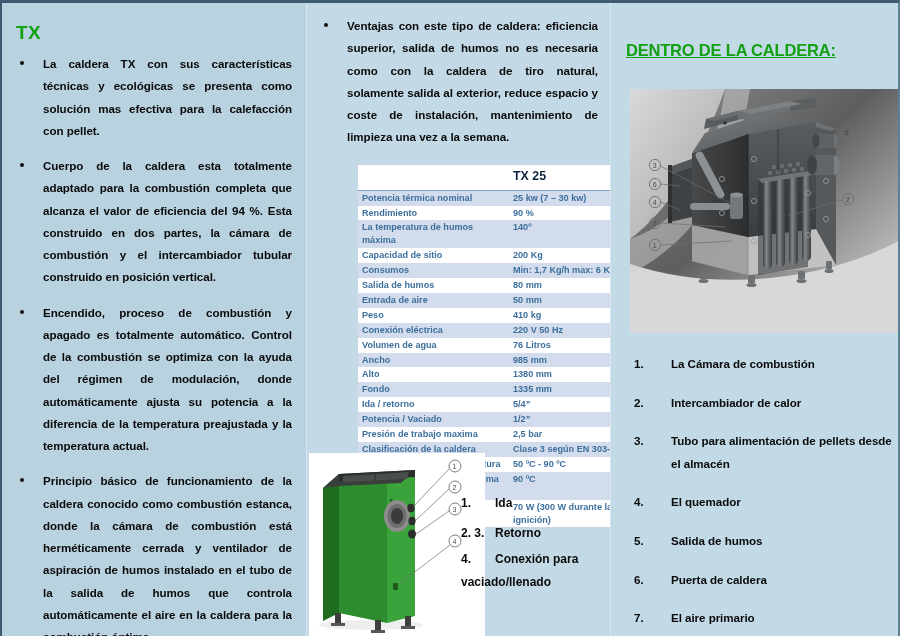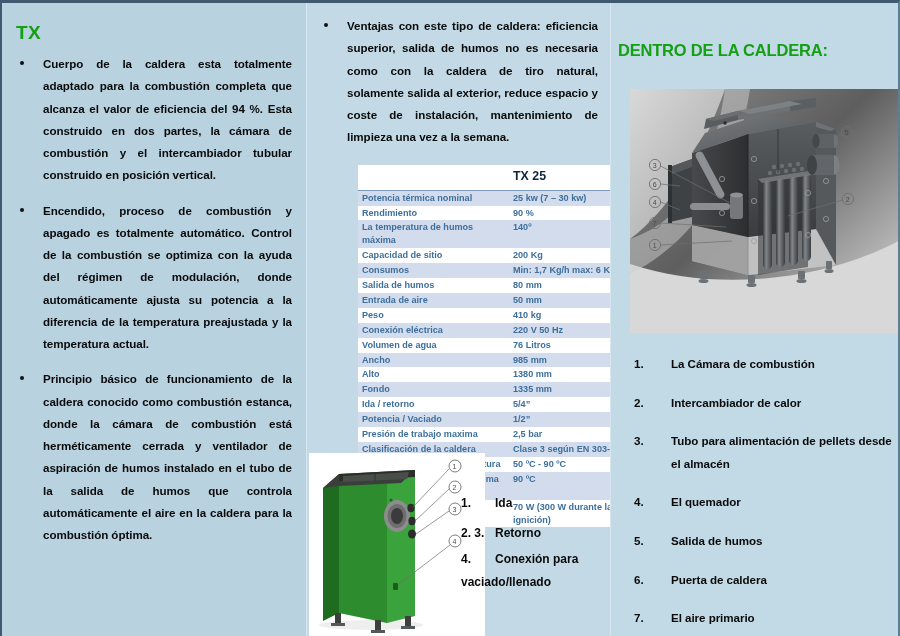--- a/index.html
+++ b/index.html
@@ -39,26 +39,27 @@
   .title-tx {
     position: absolute;
     left: 14px; top: 19px;
     font-size: 19px;
     font-weight: bold;
     color: #13a013;
     letter-spacing: 0.3px;
   }
   .section-head {
     position: absolute;
-    left: 8px; top: 38px;
+    left: 16px; top: 38px;
     font-size: 16.5px;
     font-weight: bold;
     color: #13a013;
     letter-spacing: -0.2px;
     white-space: nowrap;
+    text-decoration: underline;
   }
 
   ul.bullets {
     position: absolute;
     list-style: none;
   }
   ul.bullets li {
     position: relative;
     padding-left: 27px;
     margin-bottom: 13px;
@@ -184,20 +185,21 @@
   .co-txt  { fill: #4a4a4a; font-family: "Liberation Sans", sans-serif; font-size: 7px; }
 </style>
 </head>
 <body>
 
 <div id="page">
 
   <div class="col" id="col-left">
     <div class="title-tx">TX</div>
     <ul class="bullets" id="left-bullets">
+      <li>La caldera TX con sus características técnicas y ecológicas se presenta como solución mas efectiva para la calefacción con pellet.</li>
       <li>Cuerpo de la caldera esta totalmente adaptado para la combustión completa que alcanza el valor de eficiencia del 94 %. Esta construido en dos partes, la cámara de combustión y el intercambiador tubular construido en posición vertical.</li>
       <li>Encendido, proceso de combustión y apagado es totalmente automático. Control de la combustión se optimiza con la ayuda del régimen de modulación, donde automáticamente ajusta su potencia a la diferencia de la temperatura preajustada y la temperatura actual.</li>
       <li>Principio básico de funcionamiento de la caldera conocido como combustión estanca, donde la cámara de combustión está herméticamente cerrada y ventilador de aspiración de humos instalado en el tubo de la salida de humos que controla automáticamente el aire en la caldera para la combustión óptima.</li>
     </ul>
   </div>
 
   <div class="col" id="col-mid">
     <div class="col-sep" style="left:0"></div>
 
     <ul class="bullets" id="mid-bullets">

